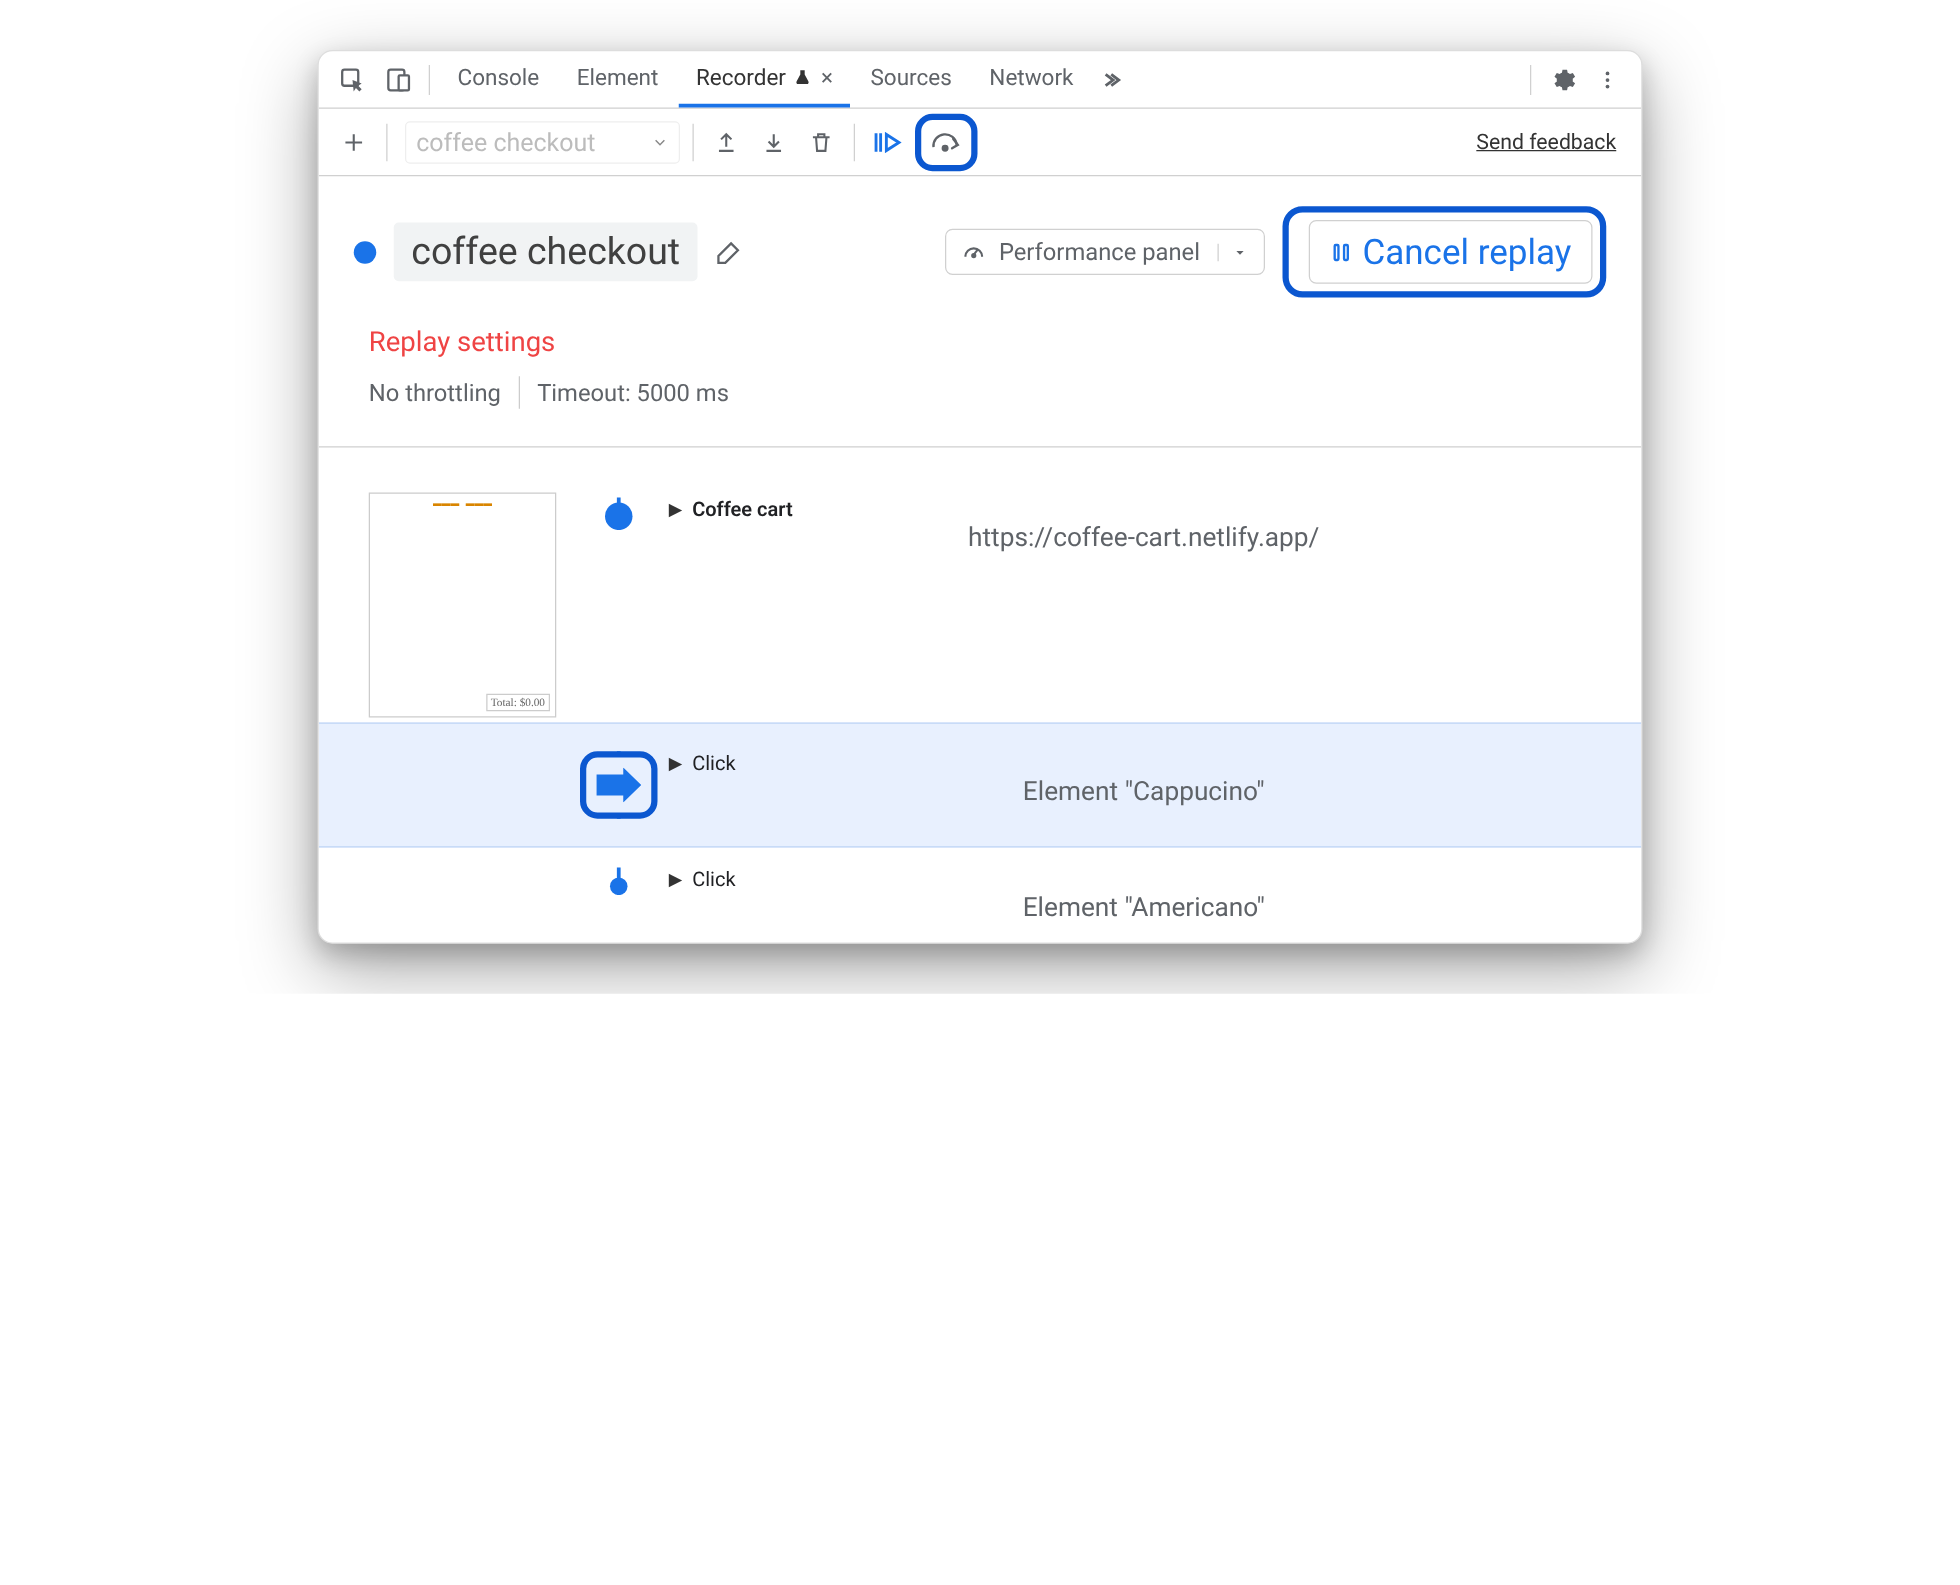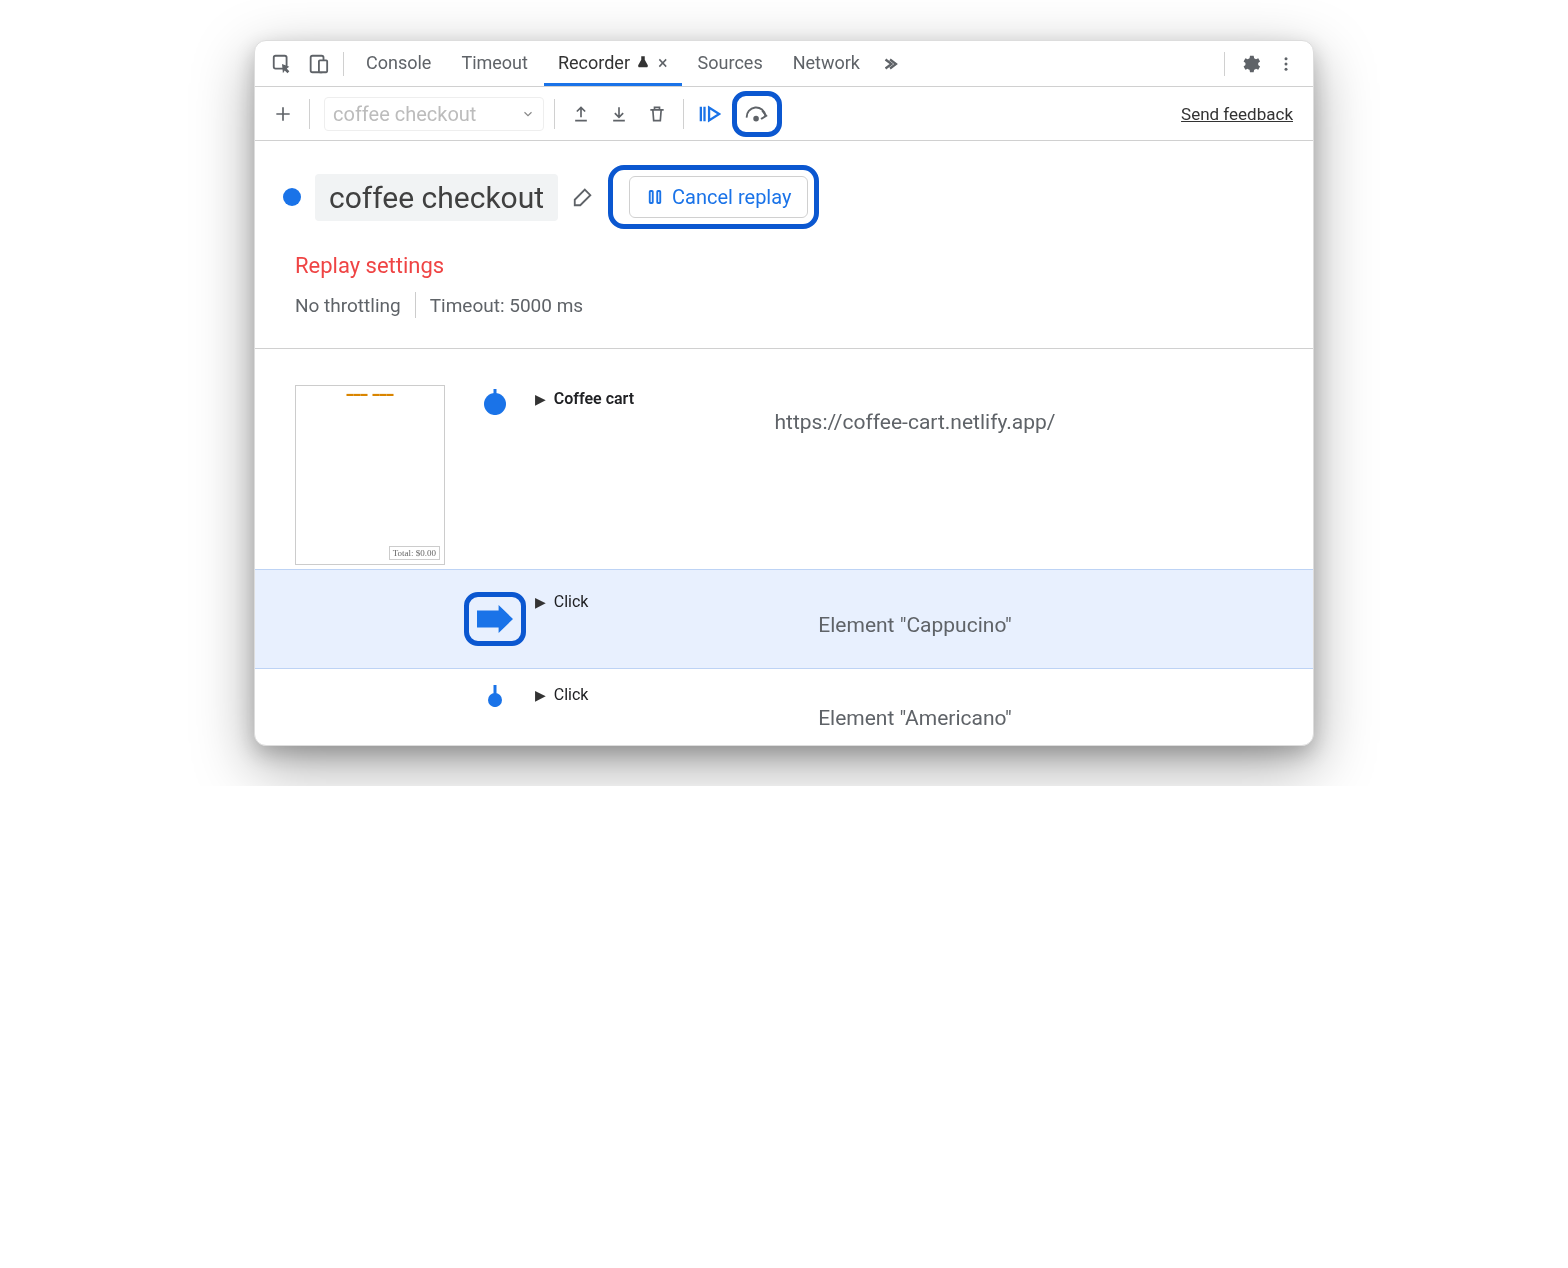--- a/index.html
+++ b/index.html
@@ -77,21 +77,21 @@
 }
 .edit-ic { color:#5f6368; font-size:22px; }
 .perf-panel {
   margin-left:auto; display:flex; align-items:center; gap:10px;
   border:1px solid #d0d0d0; border-radius:6px; padding:6px 12px; color:#5f6368;
   font-size:19px;
 }
 .perf-drop { border-left:1px solid #d0d0d0; padding-left:10px; margin-left:4px;}
 .cancel-btn {
   display:flex; align-items:center; gap:8px; border:1px solid #d0d0d0;
-  border-radius:6px; padding:8px 16px; color:#1a73e8; font-size:20px;
+  border-radius:6px; padding:8px 16px; color:#1a73e8; font-size:28px;
   margin-left:10px; cursor:pointer;
 }
 .cancel-wrap { border:5px solid #0b57d0; border-radius:16px; padding:6px; }
 
 .settings-row {
   display:flex; padding: 0 40px 30px 40px; gap:60px; border-bottom:1px solid #d0d0d0;
 }
 .settings-col h3 { font-size:22px; color:#ef4444; font-weight:400; margin-bottom:14px;}
 .settings-vals { display:flex; align-items:center; font-size:19px; color:#5f6368; gap:14px;}
 .settings-vals .vsep2 { width:1px; height:26px; background:#ccc;}
@@ -140,21 +140,21 @@
       <svg width="22" height="22" viewBox="0 0 24 24" fill="none" stroke="currentColor" stroke-width="2">
           <rect x="4" y="3" width="14" height="18" rx="2"></rect>
           <rect x="13" y="8" width="9" height="13" rx="1" fill="#fff"></rect>
         </svg>
     </div>
     <div class="sep"></div>
     <div class="tab">
         <span>Console</span>
       </div>
     <div class="tab">
-        <span>Timeout</span>
+        <span>Element</span>
       </div>
     <div class="tab active">
       <span>Recorder</span>
       <span class="flask">
         <svg width="14" height="14" viewBox="0 0 24 24" fill="currentColor">
             <path d="M9 2v6l-5 9c-1 2 0 4 2 4h12c2 0 3-2 2-4l-5-9V2h-6z"></path>
           </svg>
       </span>
       <span class="x">×</span>
     </div>
@@ -237,20 +237,35 @@
     <a class="send-feedback">Send feedback</a>
   </div>
 
   <div class="header-row">
     <div class="blue-dot"></div>
     <div class="recording-name">coffee checkout</div>
     <div class="edit-ic">
       <svg width="22" height="22" viewBox="0 0 24 24" fill="none" stroke="currentColor" stroke-width="2">
           <path d="M14 4l6 6L9 21H3v-6L14 4z"></path>
         </svg>
+    </div>
+    <div class="perf-panel">
+      <span>
+        <svg width="20" height="20" viewBox="0 0 24 24" fill="none" stroke="currentColor" stroke-width="2">
+            <path d="M4 16a8 8 0 1116 0"></path>
+            <path d="M12 14l4-5"></path>
+            <circle cx="12" cy="15" r="1.5" fill="currentColor"></circle>
+          </svg>
+      </span>
+      <span>Performance panel</span>
+      <span class="perf-drop">
+        <svg width="14" height="14" viewBox="0 0 24 24" fill="currentColor">
+            <path d="M7 10l5 5 5-5z"></path>
+          </svg>
+      </span>
     </div>
     <div class="cancel-wrap">
       <div class="cancel-btn">
         <span>
           <svg width="18" height="18" viewBox="0 0 24 24" fill="none" stroke="currentColor" stroke-width="2.5">
               <rect x="5" y="4" width="4" height="16" rx="1"></rect>
               <rect x="15" y="4" width="4" height="16" rx="1"></rect>
             </svg>
         </span>
         <span>Cancel replay</span>

